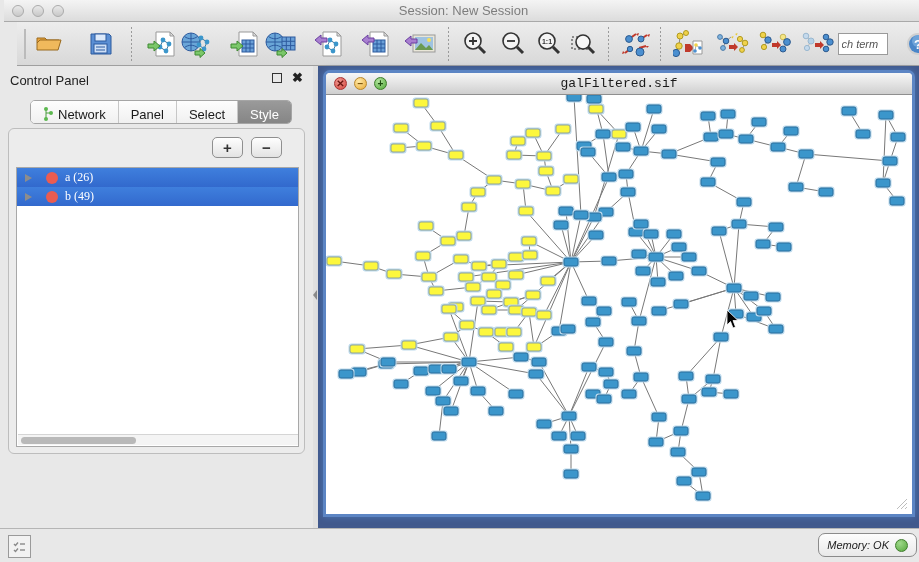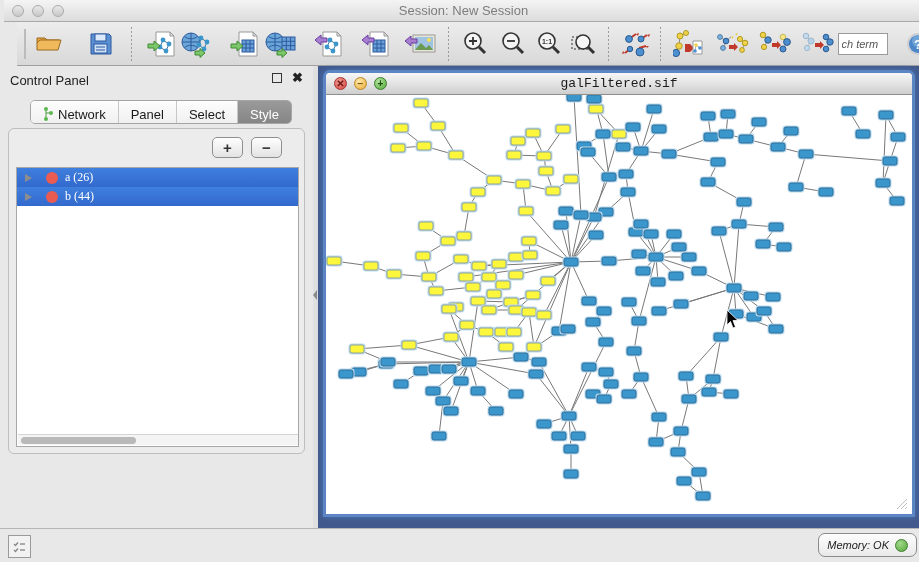--- a/index.html
+++ b/index.html
@@ -453,21 +453,21 @@
         <div class="setlist">
           <div class="lrow-wrap">
               <div class="lrow">
                 <span class="tri"></span>
                 <span class="dot"></span>
                 <span>a (26)</span>
               </div>
               <div class="lrow">
                 <span class="tri"></span>
                 <span class="dot"></span>
-                <span>b (44)</span>
+                <span>b (49)</span>
               </div>
             </div>
           <div class="hscroll">
             <div class="hthumb"></div>
           </div>
         </div>
 
         <div class="cp-bot">
           <div class="cbtn b1">
             <span>

